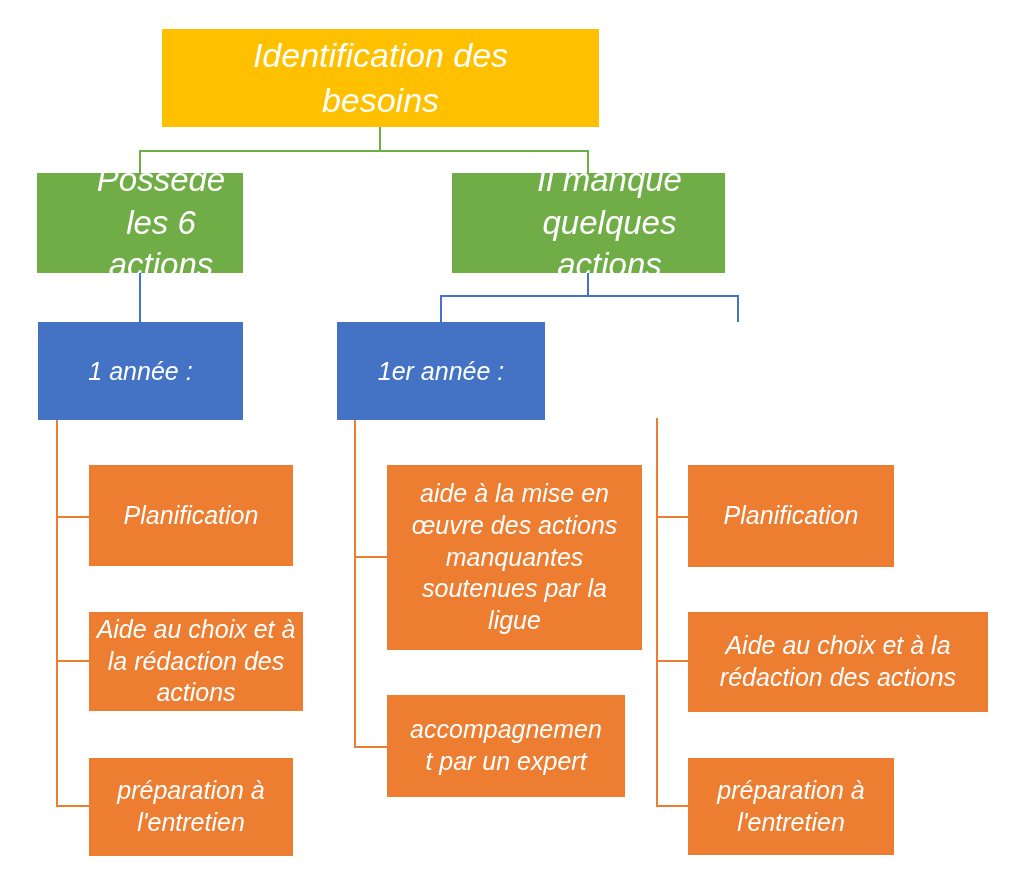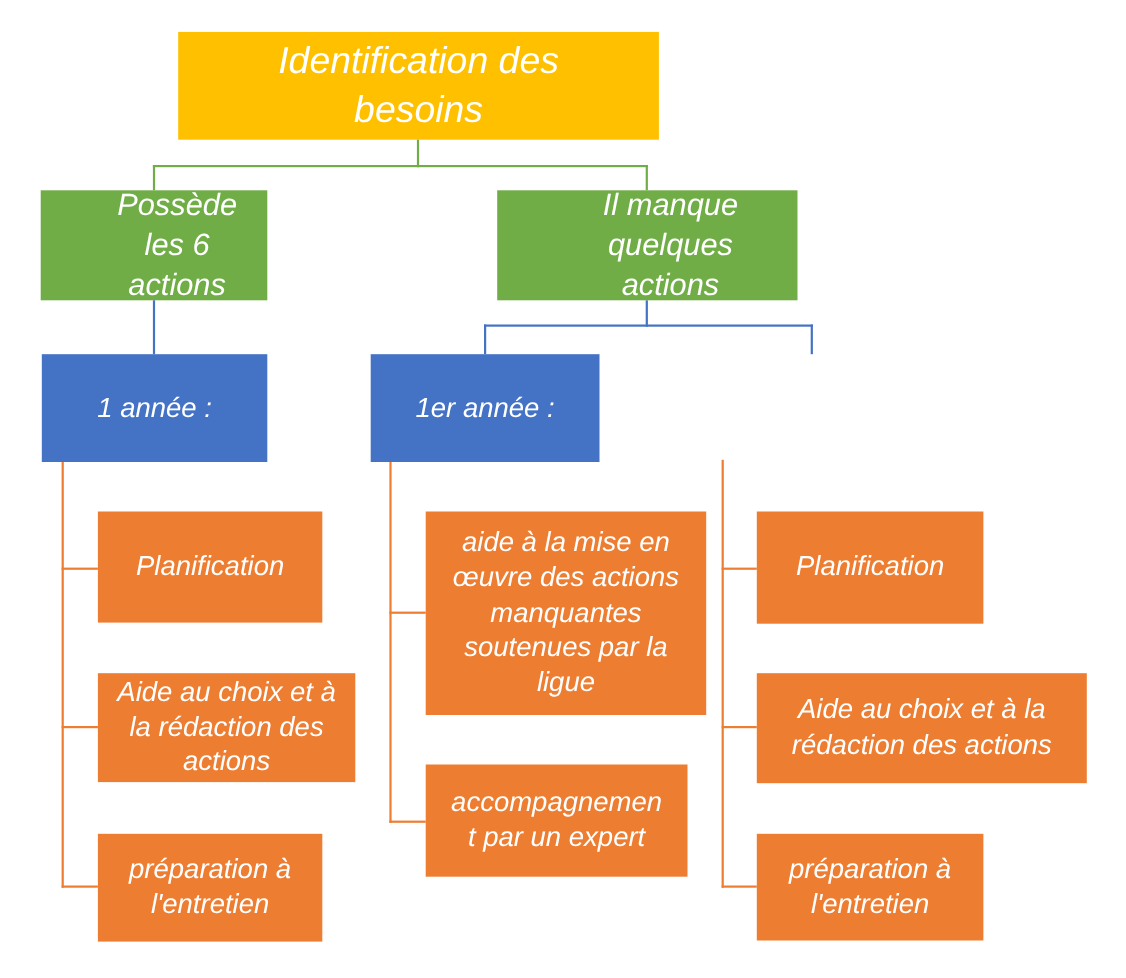--- a/index.html
+++ b/index.html
@@ -24,21 +24,21 @@
     text-align: center;
     color: var(--text, #ffffff);
     box-sizing: border-box;
     padding: 4px 6px;
   }
   .label {
     white-space: pre-line;
     display: block;
   }
   .node-root   { background: var(--root_fill, #FFC000); font-size: 34px; line-height: 1.32; }
-  .node-branch { background: var(--branch_fill, #70AD47); font-size: 28px; line-height: 1.3; padding-left: 48px; }
+  .node-branch { background: var(--branch_fill, #70AD47); font-size: 33px; line-height: 1.3; padding-left: 48px; }
   .node-year   { background: var(--year_fill, #4472C4); font-size: 25px; line-height: 1.3; text-align: right; }
   .node-item   { background: var(--item_fill, #ED7D31); font-size: 25px; line-height: 1.27; }
   .line {
     position: absolute;
   }
   .line-green  { background: var(--connector_green, #70AD47); }
   .line-blue   { background: var(--connector_blue, #4472C4); }
   .line-orange { background: var(--connector_orange, #ED7D31); }
 </style>
 </head>
@@ -88,21 +88,21 @@
   <div class="line line-orange" style="left:354px; top:746px; width:33px; height:2px;"></div>
 
   <div class="line line-orange" style="left:656px; top:418px; width:2px; height:389px;"></div>
   <div class="line line-orange" style="left:656px; top:516px; width:32px; height:2px;"></div>
   <div class="line line-orange" style="left:656px; top:660px; width:32px; height:2px;"></div>
   <div class="line line-orange" style="left:656px; top:805px; width:32px; height:2px;"></div>
 
   <div class="node node-item" style="left:89px; top:465px; width:204px; height:101px;">
     <span class="label">Planification</span>
   </div>
-  <div class="node node-item" style="left:89px; top:612px; width:234px; height:99px;">
+  <div class="node node-item" style="left:89px; top:612px; width:214px; height:99px;">
     <span class="label">Aide au choix et à
 la rédaction des
 actions</span>
   </div>
   <div class="node node-item" style="left:89px; top:758px; width:204px; height:98px;">
     <span class="label">préparation à
 l'entretien</span>
   </div>
 
   <div class="node node-item" style="left:387px; top:695px; width:238px; height:102px;">

